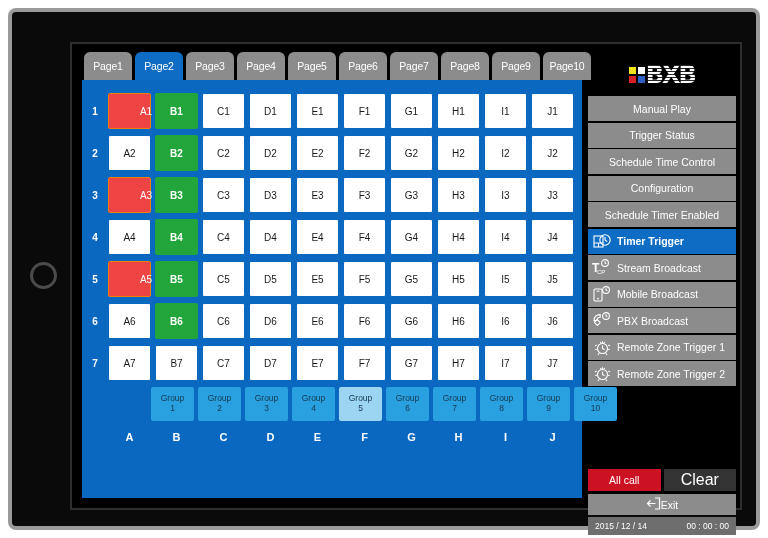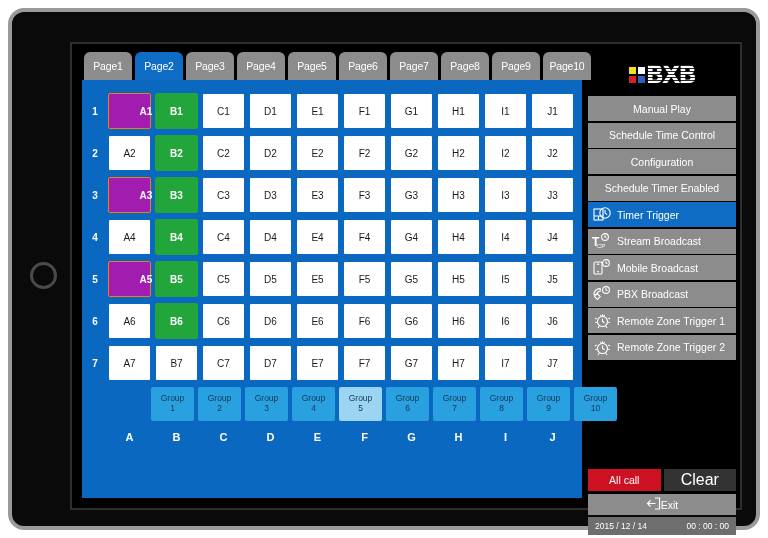--- a/index.html
+++ b/index.html
@@ -14,21 +14,21 @@
     overflow: hidden;
   }
 
   
   #device-frame {
     position: absolute;
     left: 8px;
     top: 8px;
     width: 752px;
     height: 522px;
-    border-radius: 16px;
+    border-radius: 8px;
     background: #0a0a0a;
     border: 4px solid #9a9a9a;
     box-sizing: border-box;
   }
   #home-button {
     position: absolute;
     left: 18px;
     top: 250px;
     width: 27px;
     height: 27px;
@@ -118,24 +118,24 @@
     border: 1.5px solid #0b68c0;
     border-radius: 2px;
     display: flex;
     align-items: center;
     justify-content: center;
     font-size: 10px;
     color: #1a1a1a;
     box-sizing: border-box;
   }
   .cell.orange {
-    background: #a21caf;
+    background: #ef4444;
     border-color: #ef7e0b;
     color: #ffffff;
-    font-weight: bold;
+    font-weight: normal;
     padding-left: 33px;
   }
   .cell.green {
     background: #22a53a;
     border-color: #22a53a;
     color: #ffffff;
     font-weight: bold;
   }
 
   
@@ -240,20 +240,21 @@
     color: #ffffff;
     font-size: 10.5px;
     display: flex;
     align-items: center;
     justify-content: center;
     margin-bottom: 1.5px;
     box-sizing: border-box;
   }
   .menu-item.active {
     background: #0f6cc4;
+    font-weight: bold;
   }
   .menu-item.withicon {
     justify-content: flex-start;
     padding-left: 4px;
     gap: 5px;
   }
   .menu-icon {
     width: 20px;
     height: 18px;
     flex: none;
@@ -684,20 +685,23 @@
             </div>
           <div id="logo-text">BXB</div>
         </div>
       </div>
 
       <div id="menu-list">
           <div class="menu-item">
             <span>Manual Play</span>
           </div>
           <div class="menu-item">
+            <span>Trigger Status</span>
+          </div>
+          <div class="menu-item">
             <span>Schedule Time Control</span>
           </div>
           <div class="menu-item">
             <span>Configuration</span>
           </div>
           <div class="menu-item">
             <span>Schedule Timer Enabled</span>
           </div>
           <div class="menu-item active withicon">
             <span class="menu-icon">

